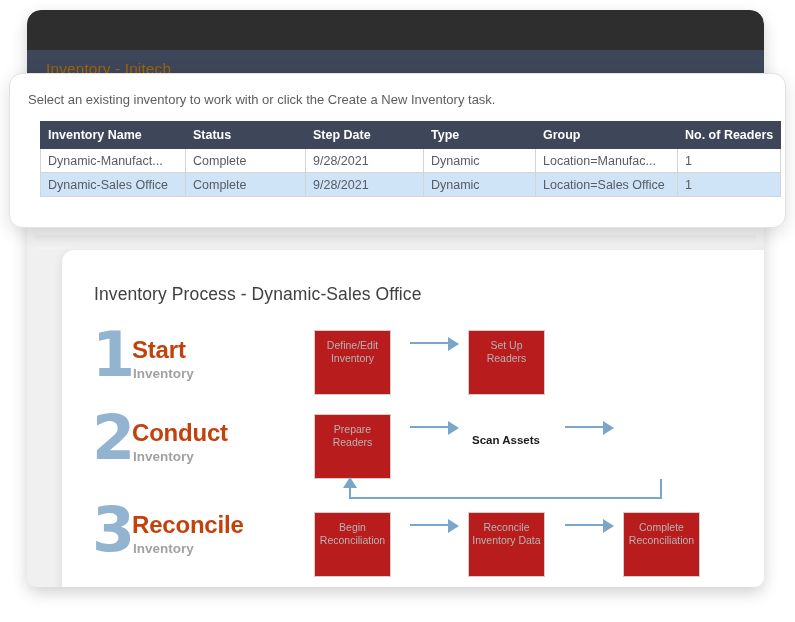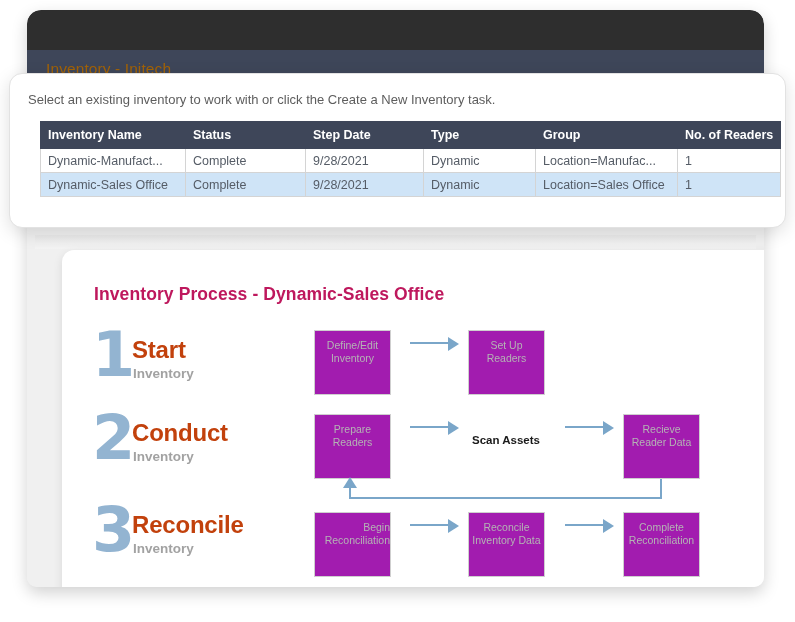--- a/index.html
+++ b/index.html
@@ -47,21 +47,21 @@
   
   #process-panel{
     position:absolute;left:35px;top:240px;width:723px;height:355px;
     background:#ffffff;
     border-radius:12px;
     box-shadow:0 3px 10px rgba(0,0,0,.10);
     overflow:hidden;
   }
   #process-title{
     position:absolute;left:32px;top:34px;
-    font-size:17.5px;font-weight:bold;color:#be185d;
+    font-size:17.5px;font-weight:normal;color:#404040;
     letter-spacing:.1px;white-space:nowrap;
   }
 
   
   .stage{position:absolute;left:30px;}
   .stage-num{
     position:absolute;left:0;top:-12px;
     font-size:62px;font-weight:bold;color:#93b4d1;
     line-height:62px;font-family:"DejaVu Sans",sans-serif;
   }
@@ -72,21 +72,21 @@
   }
   .stage-sub{
     position:absolute;left:41px;top:30px;
     font-size:13.5px;font-weight:bold;color:#a2a2a2;
     white-space:nowrap;
   }
 
   
   .pbox{
     position:absolute;width:77px;height:65px;
-    background:#a21caf;border:1px solid #cfcfcf;
+    background:#b91c1c;border:1px solid #cfcfcf;
     color:#b4b4b4;font-size:10.5px;line-height:13px;
     text-align:center;padding-top:8px;box-sizing:border-box;
     white-space:pre-line;
   }
   .scan-label{
     position:absolute;font-size:11.5px;font-weight:bold;color:#1a1a1a;
     white-space:nowrap;
     margin-top:24px;
   }
 
@@ -182,42 +182,40 @@
 
     <div class="arrow" style="left:348px;top:87px;">
       <div class="shaft" style="left:0;top:5px;width:40px;height:2px;"></div>
       <div class="head" style="left:38px;top:0;"></div>
     </div>
 
     <span class="scan-label" style="left:410px;top:160px;">Scan Assets</span>
 
     <div class="pbox" style="left:252px;top:164px;">Prepare
 Readers</div>
-    <div class="pbox" style="left:561px;top:164px;">Recieve
-Reader Data</div>
 
     <div class="arrow" style="left:348px;top:171px;">
       <div class="shaft" style="left:0;top:5px;width:40px;height:2px;"></div>
       <div class="head" style="left:38px;top:0;"></div>
     </div>
     <div class="arrow" style="left:503px;top:171px;">
       <div class="shaft" style="left:0;top:5px;width:40px;height:2px;"></div>
       <div class="head" style="left:38px;top:0;"></div>
     </div>
 
     <div>
       <div class="loop-seg" style="left:598px;top:229px;width:2px;height:20px;"></div>
       <div class="loop-seg" style="left:287px;top:247px;width:313px;height:2px;"></div>
       <div class="loop-seg" style="left:287px;top:238px;width:2px;height:11px;"></div>
       <div class="arrow" style="left:281px;top:227px;">
         <div class="head-up" style="left:0;top:0;"></div>
       </div>
     </div>
 
-    <div class="pbox" style="left:252px;top:262px;text-align:right;">Begin
+    <div class="pbox" style="left:252px;top:262px;">Begin
 Reconciliation</div>
     <div class="pbox" style="left:406px;top:262px;">Reconcile
 Inventory Data</div>
     <div class="pbox" style="left:561px;top:262px;">Complete
 Reconciliation</div>
 
     <div class="arrow" style="left:348px;top:269px;">
       <div class="shaft" style="left:0;top:5px;width:40px;height:2px;"></div>
       <div class="head" style="left:38px;top:0;"></div>
     </div>

